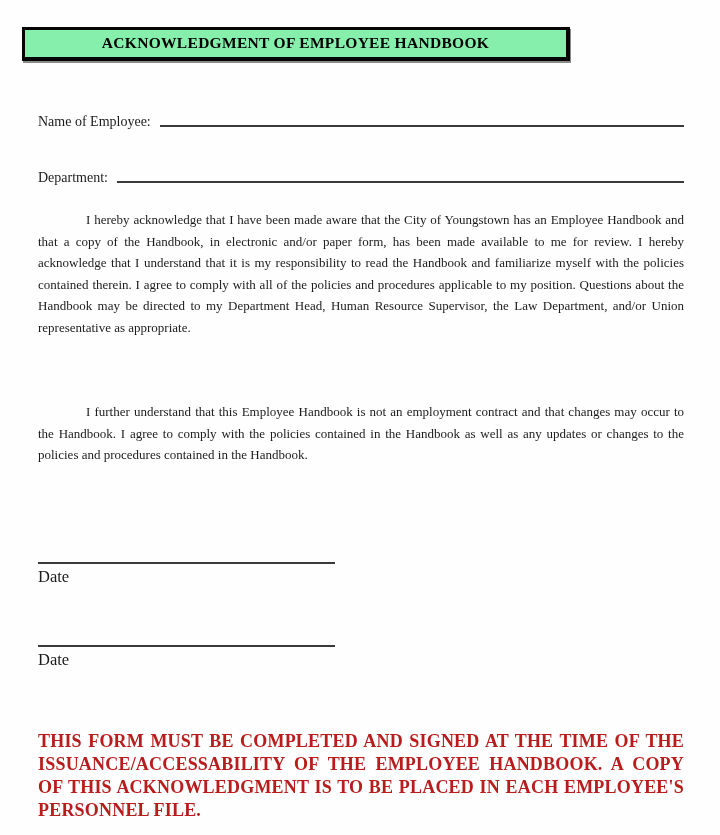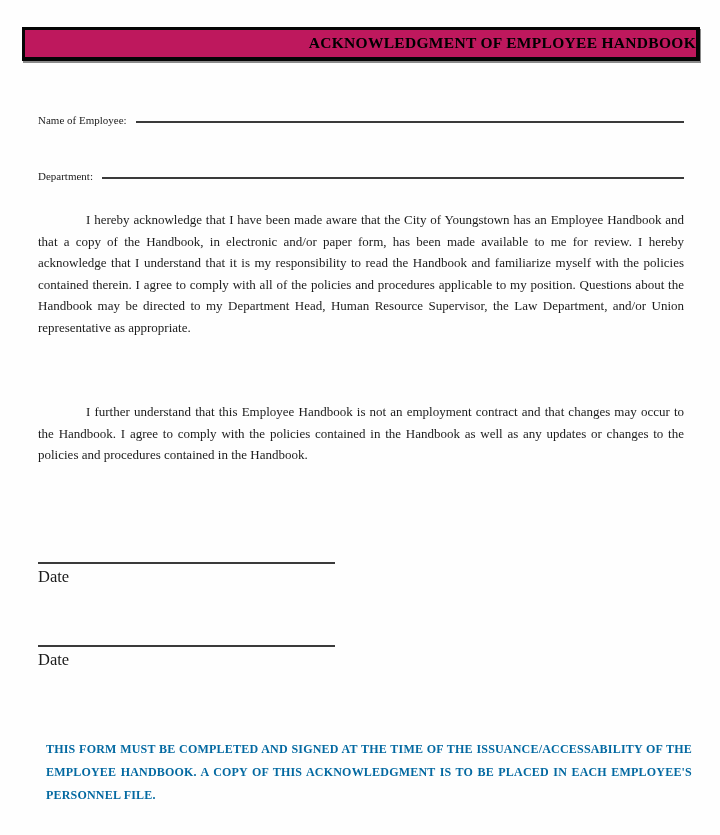--- a/index.html
+++ b/index.html
@@ -13,43 +13,43 @@
     height: 835px;
     background: #fefefe;
     font-family: "Liberation Serif", serif;
     color: #1b1b1b;
     overflow: hidden;
   }
   .title-box {
     position: absolute;
     left: 22px;
     top: 27px;
-    width: 678px;
+    width: 548px;
     box-sizing: border-box;
     border: 3px solid #050505;
     border-right-width: 4px;
     border-bottom-width: 4px;
     box-shadow: 1px 2px 0 #8a8a8a;
-    background: #be185d;
-    text-align: right;
+    background: #86efac;
+    text-align: center;
     padding: 4px 0 5px 0;
   }
   .title-text {
     font-weight: bold;
     font-size: 15.5px;
     letter-spacing: 0.3px;
     color: #000000;
   }
   .field-row {
     position: absolute;
     left: 38px;
     width: 646px;
     display: flex;
     align-items: flex-end;
-    font-size: 11px;
+    font-size: 14px;
   }
   .row-name { top: 114px; }
   .row-dept { top: 170px; }
   .field-label {
     white-space: nowrap;
     flex: 0 0 auto;
   }
   .fill-line {
     flex: 1 1 auto;
     margin-left: 9px;
@@ -86,27 +86,27 @@
   }
   .sig-label {
     font-size: 16.5px;
     padding-top: 3px;
   }
   .footer-notice {
     position: absolute;
     left: 38px;
     top: 730px;
     width: 646px;
-    margin: 8px;
+    margin: 0;
     font-weight: bold;
-    font-size: 12px;
+    font-size: 18px;
     line-height: 23px;
     text-align: justify;
     letter-spacing: 0.2px;
-    color: #0369a1;
+    color: #b91c1c;
   }
 </style>
 </head>
 <body>
 
 <div class="page">
 
   <div class="title-box">
     <span class="title-text">ACKNOWLEDGMENT OF EMPLOYEE HANDBOOK</span>
   </div>

